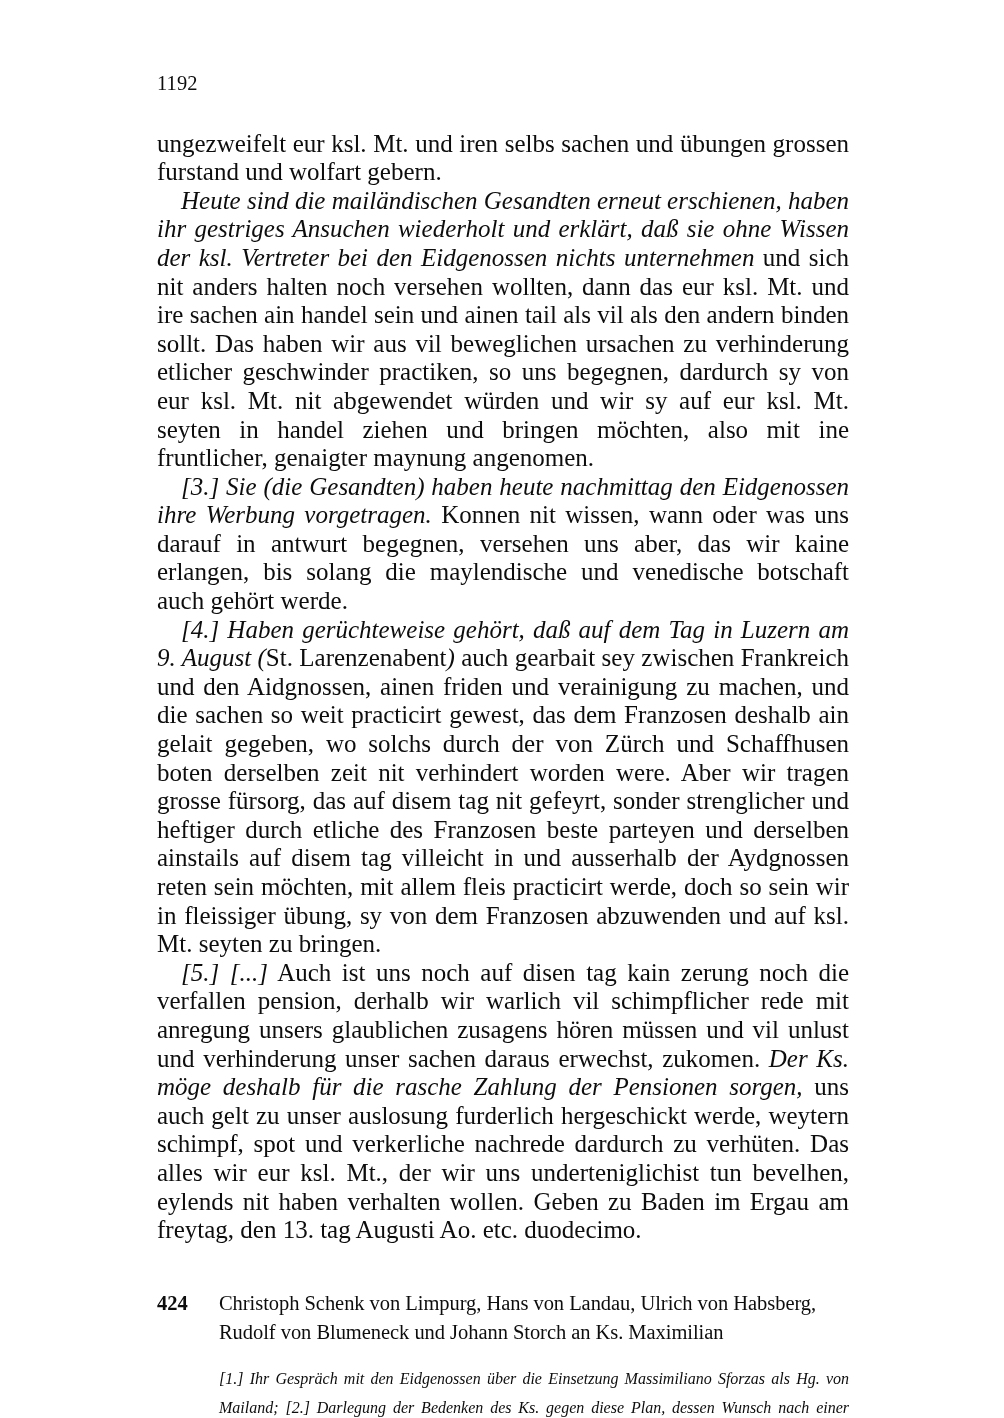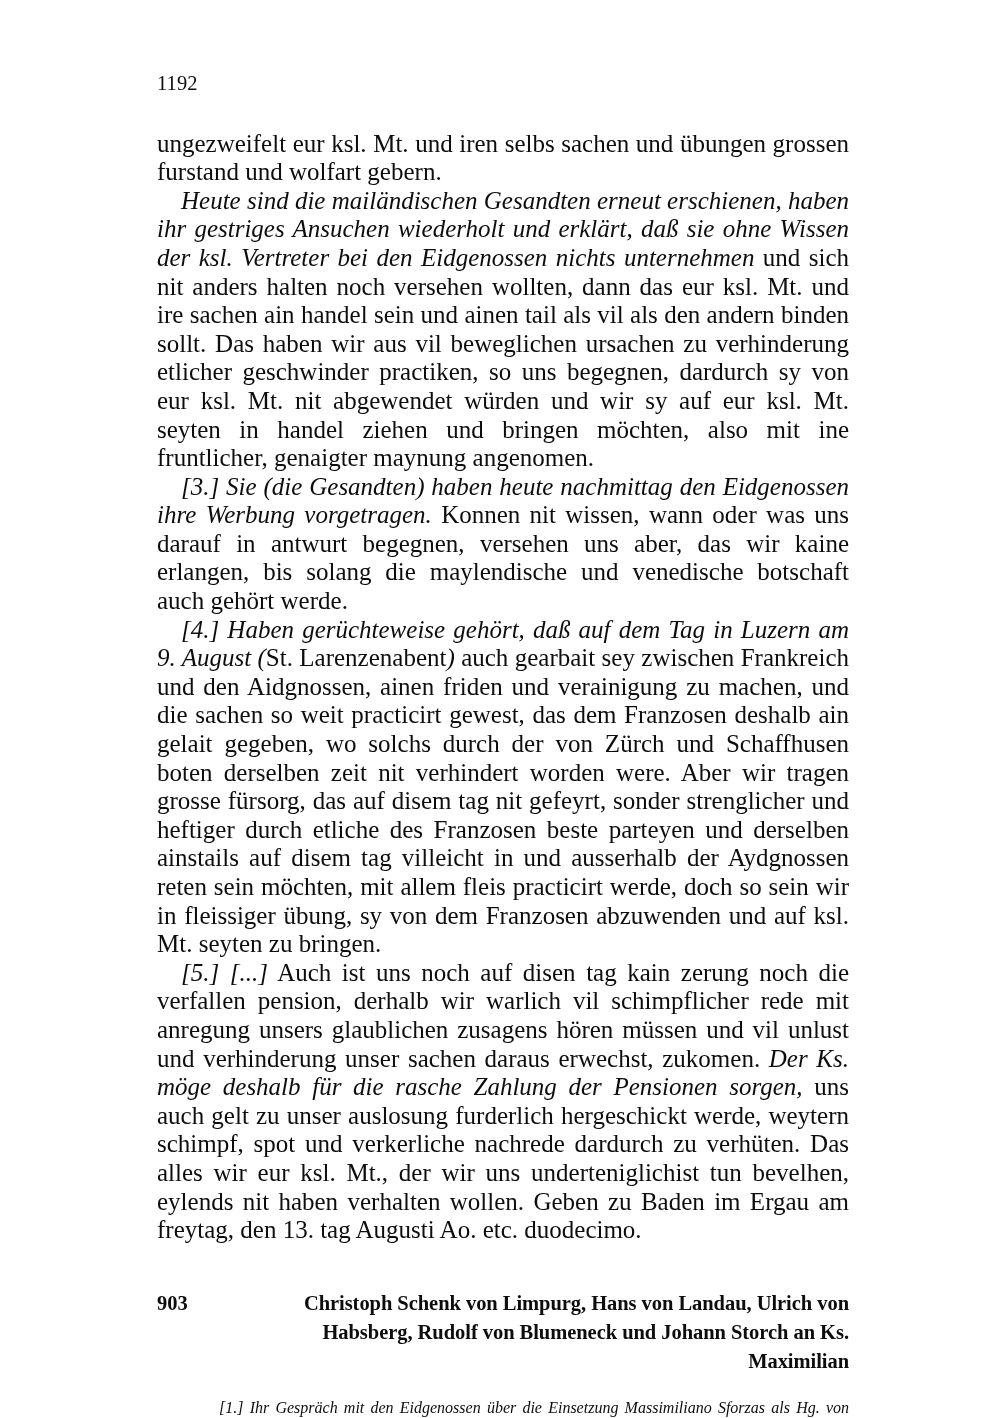--- a/index.html
+++ b/index.html
@@ -79,22 +79,22 @@
     line-height: 29px;
   }
   .entry-number {
     flex: 0 0 62px;
     width: 62px;
     font-weight: bold;
     font-size: 20.5px;
   }
   .entry-title {
     flex: 1 1 auto;
-    font-weight: bold;
-    text-align: right;
+    font-weight: normal;
+    text-align: left;
     letter-spacing: -0.05px;
   }
   .entry-summary {
     margin-top: 18px;
     margin-left: 62px;
     font-style: italic;
     font-size: 16px;
     line-height: 28.8px;
     text-align: justify;
     text-justify: inter-word;
@@ -123,21 +123,21 @@
       <p class="indent"><i>[3.]</i><i> Sie (die Gesandten) haben heute nachmittag den Eidgenossen ihre Werbung vorgetragen.</i><span> Konnen nit wissen, wann oder was uns darauf in antwurt begegnen, versehen uns aber, das wir kaine erlangen, bis solang die maylendische und venedische botschaft auch gehört werde.</span></p>
 
       <p class="indent"><i>[4.]</i><i> Haben gerüchteweise gehört, daß auf dem Tag in Luzern am 9. August (</i><span>St. Larenzenabent</span><i>)</i><span> auch gearbait sey zwischen Frankreich und den Aidgnossen, ainen friden und verainigung zu machen, und die sachen so weit practicirt gewest, das dem Franzosen deshalb ain gelait gegeben, wo solchs durch der von Zürch und Schaffhusen boten derselben zeit nit verhindert worden were. Aber wir tragen grosse fürsorg, das auf disem tag nit gefeyrt, sonder strenglicher und heftiger durch etliche des Franzosen beste parteyen und derselben ainstails auf disem tag villeicht in und ausserhalb der Aydgnossen reten sein möchten, mit allem fleis practicirt werde, doch so sein wir in fleissiger übung, sy von dem Franzosen abzuwenden und auf ksl. Mt. seyten zu bringen.</span></p>
 
       <p class="indent"><i>[5.]</i> <i>[...]</i><span> Auch ist uns noch auf disen tag kain zerung noch die verfallen pension, derhalb wir warlich vil schimpflicher rede mit anregung unsers glaublichen zusagens hören müssen und vil unlust und verhinderung unser sachen daraus erwechst, zukomen. </span><i>Der Ks. möge deshalb für die rasche Zahlung der Pensionen sorgen,</i><span> uns auch gelt zu unser auslosung furderlich hergeschickt werde, weytern schimpf, spot und verkerliche nachrede dardurch zu verhüten. Das alles wir eur ksl. Mt., der wir uns underteniglichist tun bevelhen, eylends nit haben verhalten wollen. Geben zu Baden im Ergau am freytag, den 13. tag Augusti Ao. etc. duodecimo.</span></p>
 
     </div>
 
     <div class="entry">
       <div class="entry-heading">
-        <span class="entry-number">903</span>
+        <span class="entry-number">424</span>
         <span class="entry-title">Christoph Schenk von Limpurg, Hans von Landau, Ulrich von Habsberg, Rudolf von Blumeneck und Johann Storch an Ks. Maximilian</span>
       </div>
       <div class="entry-summary">
         <p>[1.] Ihr Gespräch mit den Eidgenossen über die Einsetzung Massimiliano Sforzas als Hg. von Mailand; [2.] Darlegung der Bedenken des Ks. gegen diese Plan, dessen Wunsch nach einer Einung mit dem Hgt. Mailand und den Eidgenossen; [3.] Beharren der Eidgenossen auf den Zusagen des Ks.; [4.] Erwiderung der ksl. Gesandten; [5.] Verhandlungen der Eidgenossen mit</p>
       </div>
     </div>
 
   </div>
 </div>
 

